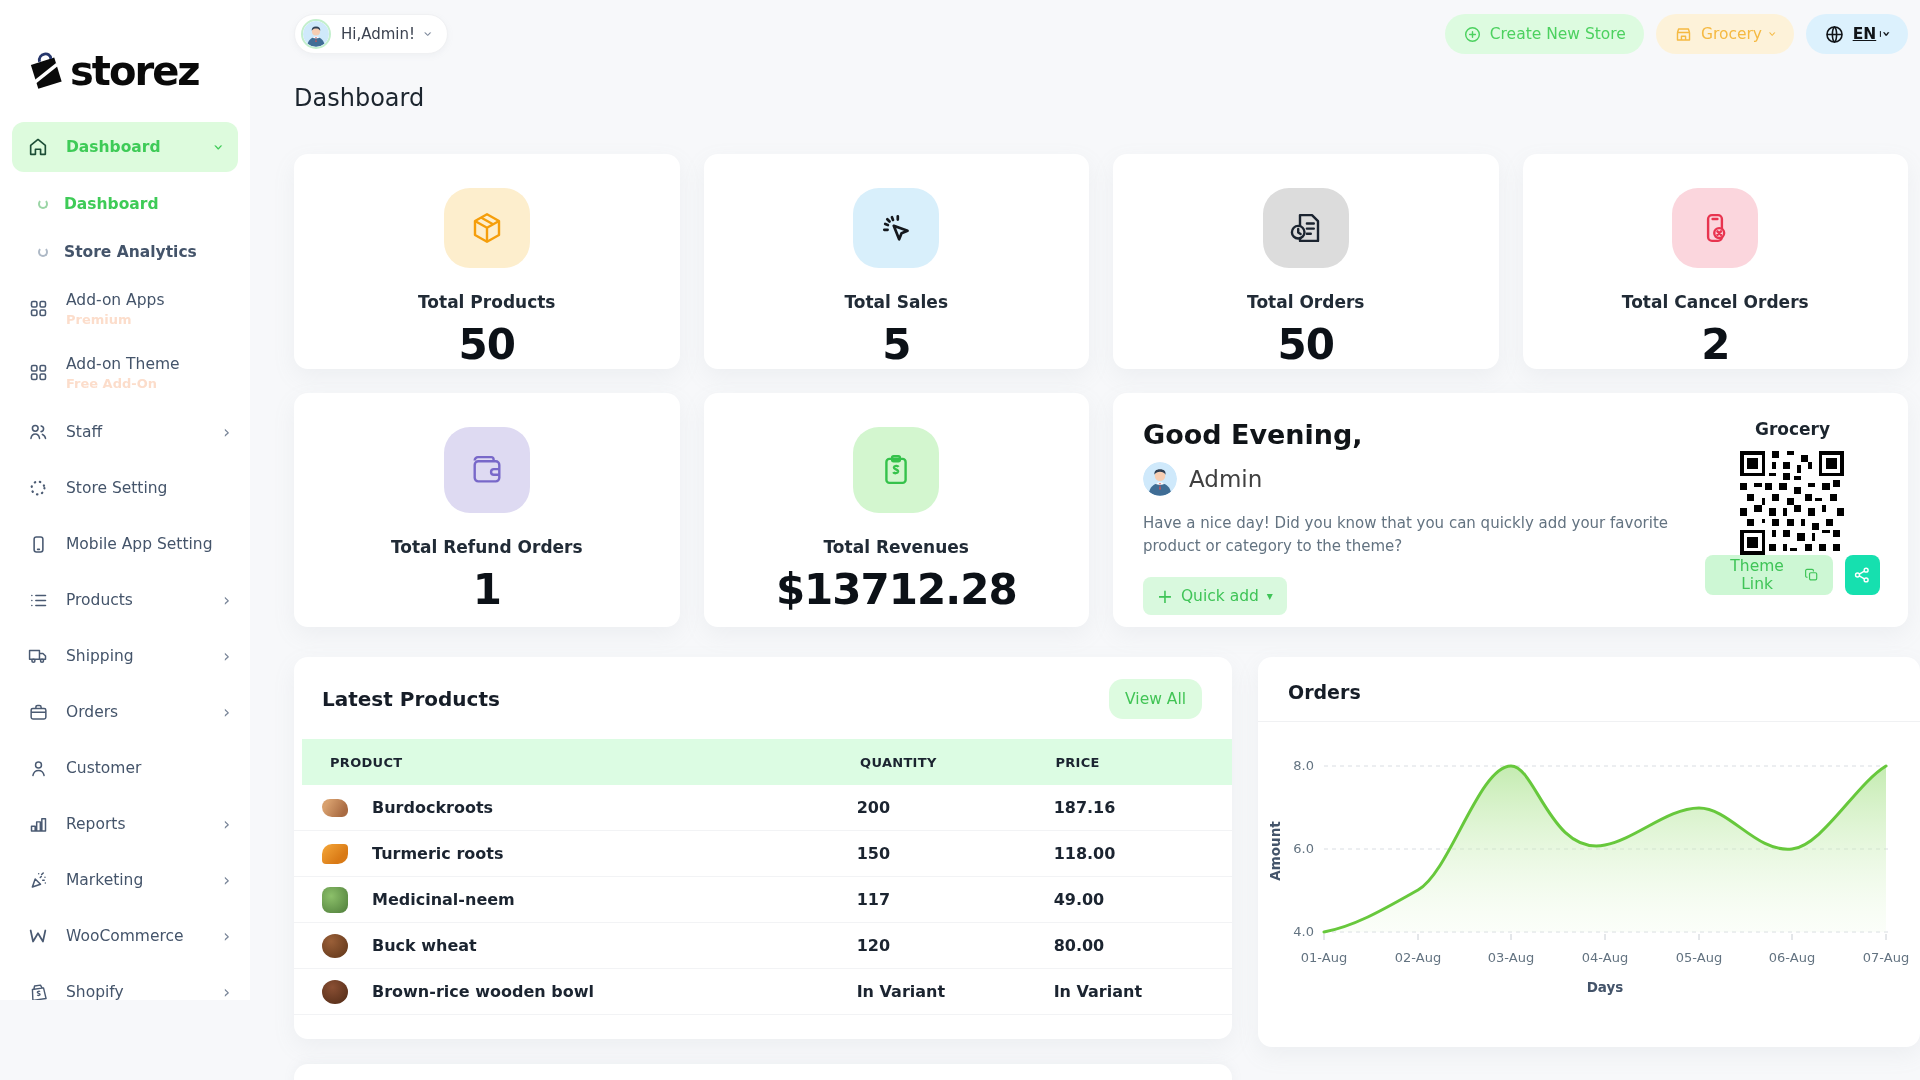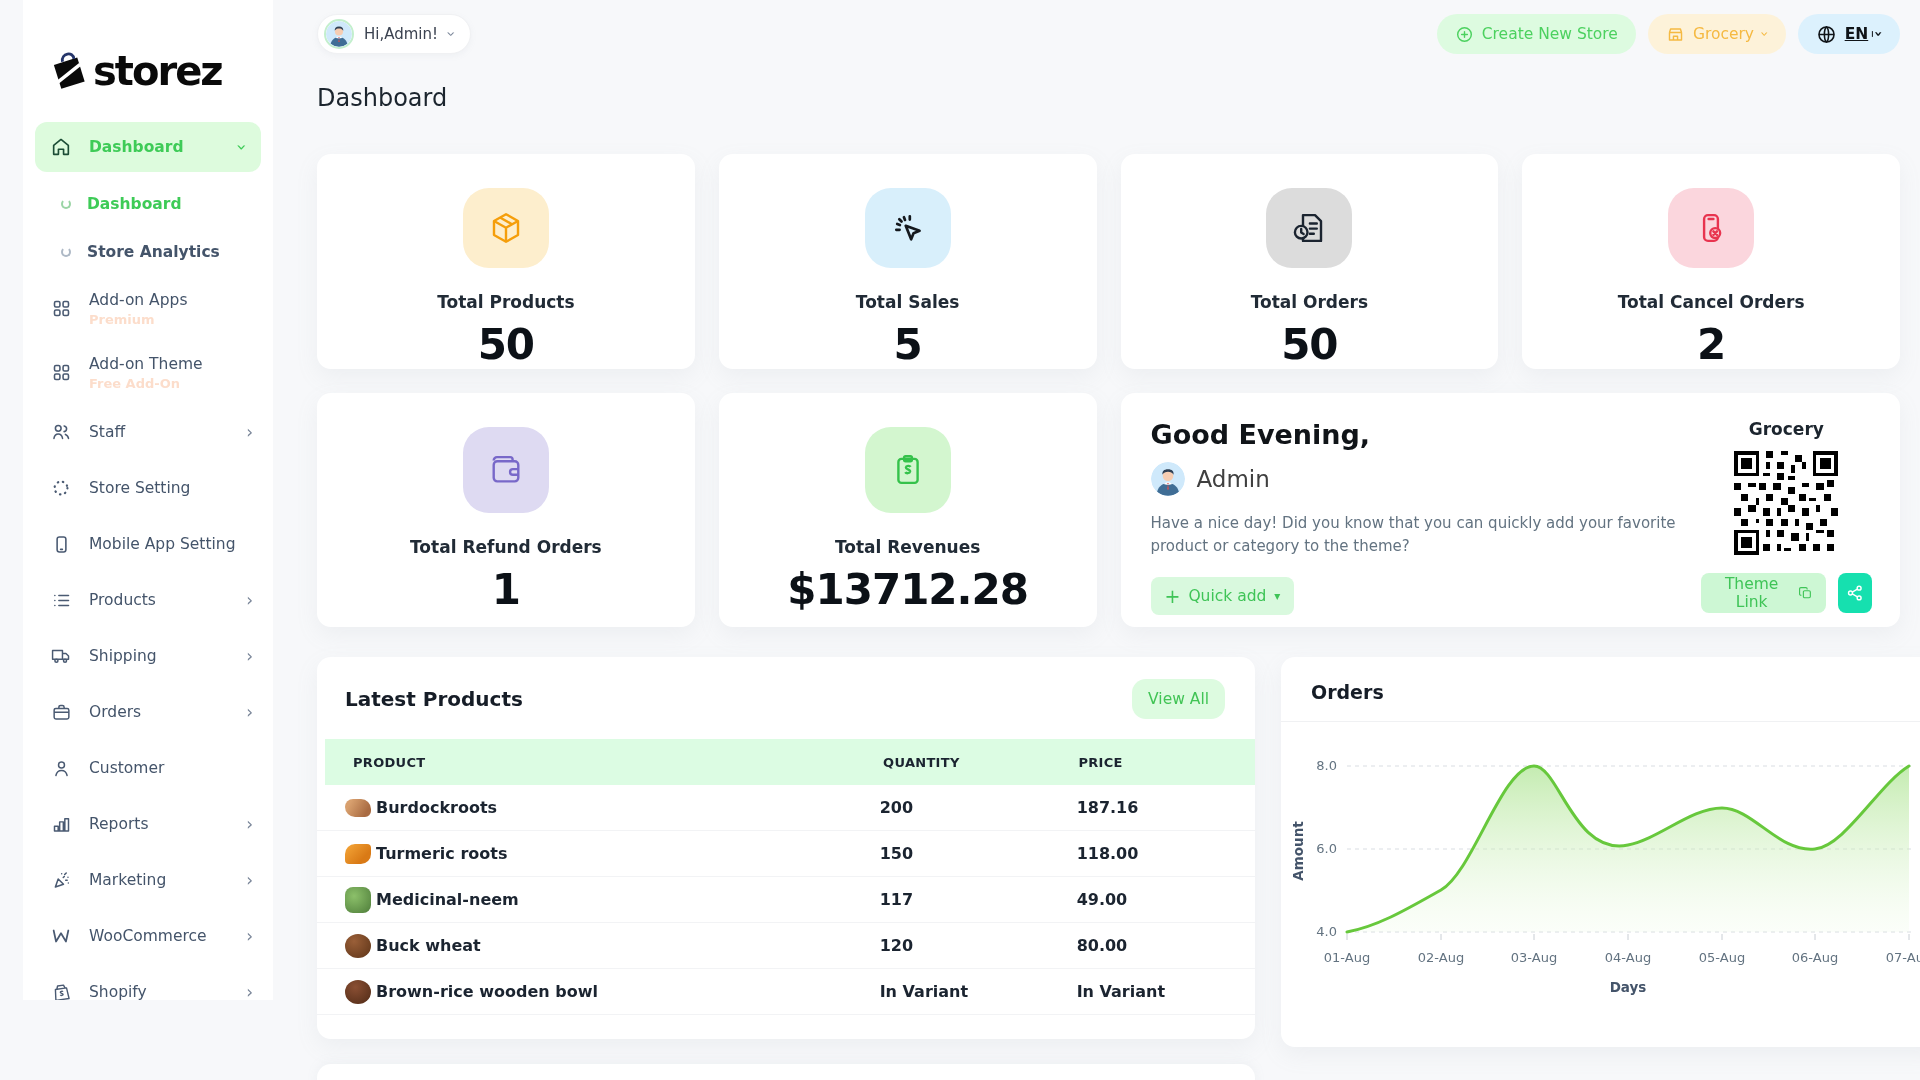--- a/index.html
+++ b/index.html
@@ -1,21 +1,21 @@
 <!DOCTYPE html>
 <html><head>
 <meta charset="utf-8">
 <style>
   * { margin:0; padding:0; box-sizing:border-box; }
   html,body { width:1920px; height:1080px; overflow:hidden; background:#f7f8fa;
     font-family:"DejaVu Sans","Liberation Sans",sans-serif; color:#212b36; }
   .app { display:flex; width:1920px; height:1080px; }
 
   
-  .sidebar { width:250px; background:#ffffff; height:1000px; flex:0 0 250px; overflow:hidden;margin-left:23px; }
+  .sidebar { width:250px; background:#ffffff; height:1000px; flex:0 0 250px; overflow:hidden; }
   .logo { display:flex; align-items:center; gap:2px; padding:26px 0 0 24px; height:116px; }
   .logo-text { font-size:40px; font-weight:800; letter-spacing:-2px; color:#0a0a0a; }
   .side-item { display:flex; align-items:center; height:56px; padding:0 20px 0 26px; cursor:pointer; }
   .side-item .s-icon { width:24px; height:24px; color:#4a5a72; flex:0 0 24px; display:flex; align-items:center; justify-content:center; }
   .side-item .s-label { margin-left:16px; font-size:15.5px; font-weight:500; color:#44546a; }
   .side-item .chev { margin-left:auto; color:#7a8699; font-size:17px; line-height:1; }
   .chev-down { transform:rotate(90deg); display:inline-block; }
   .side-item.active { background:#ddfbdd; border-radius:12px; margin:6px 12px 8px 12px; height:50px; padding:0 16px 0 14px; }
   .side-item.active .s-label { color:#3ecb57; font-weight:700; }
   .side-item.active .s-icon { color:#1c4d36; }
@@ -23,21 +23,21 @@
   .sub-item { display:flex; align-items:center; height:48px; padding-left:38px; cursor:pointer; }
   .sub-item .ring { width:10px; height:10px; border:2px solid #aeb9c6; border-radius:50%; border-top-color:transparent; }
   .sub-item .s-label { margin-left:16px; font-size:15.5px; font-weight:600; color:#44546a; }
   .sub-item.sub-active .s-label { color:#3ecb57; }
   .sub-item.sub-active .ring { border-color:#9bd5a6; border-top-color:transparent; }
   .side-item.two-line { height:64px; flex-wrap:wrap; align-content:center; position:relative; }
   .badge-faint { position:absolute; left:66px; top:36px; font-size:13px; font-weight:700; color:rgba(248,180,140,0.45); }
   .two-line .s-label { line-height:1; margin-top:-14px; }
 
   
-  .main { flex:1; padding:0 20px 0 44px; height:1080px; overflow:hidden; }
+  .main { flex:1; padding:0 12px 0 44px; height:1080px; overflow:hidden; }
   .topbar { display:flex; align-items:center; justify-content:space-between; margin-top:14px; }
   .user-pill { display:flex; align-items:center; gap:10px; background:#fff; border:1px solid #f0f1f3;
     border-radius:20px; height:40px; padding:0 16px 0 6px; box-shadow:0 2px 6px rgba(145,158,171,.08); cursor:pointer; }
   .user-pill .avatar { width:30px; height:30px; border-radius:50%; border:2px solid #c3efcd; overflow:hidden; }
   .user-pill .name { font-size:15px; color:#3b4250; }
   .user-pill .chev { color:#7a8699; font-size:15px; }
   .top-actions { display:flex; gap:12px; }
   .btn { display:inline-flex; align-items:center; gap:8px; height:40px; border:none; border-radius:20px;
     padding:0 18px; font-size:15.5px; font-weight:500; cursor:pointer; font-family:inherit; }
   .btn-create { background:#ddfbe0; color:#4cd15f; }
@@ -69,35 +69,35 @@
   .greet-user .avatar { width:34px; height:34px; border-radius:50%; overflow:hidden; }
   .greet-user .uname { font-size:23px; font-weight:500; color:#404040; }
   .greet-msg { margin-top:16px; font-size:15px; line-height:1.55; color:#637381; max-width:565px; }
   .quickadd-row { margin-top:18px; }
   .btn-quick { background:#d9f9de; color:#3fc457; border-radius:8px; height:38px; font-size:15.5px; padding:0 14px; }
   .btn-quick .plus { font-size:19px; font-weight:500; }
   .btn-quick .caret { font-size:12px; }
   .qr-col { width:176px; display:flex; flex-direction:column; align-items:center; }
   .qr-store { font-size:17px; font-weight:600; color:#1c252e; }
   .qr-box { width:104px; height:104px; margin-top:12px; }
-  .link-row { display:flex; gap:12px; margin-top:18px; align-self:flex-end; }
+  .link-row { display:flex; gap:12px; align-self:flex-end; }
   .btn-themelink { background:#cdf7d4; color:#3fc457; border-radius:8px; height:40px; font-size:15.5px; padding:0 13px; }
   .btn-share { width:40px; height:40px; border-radius:8px; background:#16e0af; border:none; display:flex; align-items:center; justify-content:center; cursor:pointer; }
 
   
   .bottom-grid { display:grid; grid-template-columns:938px 1fr; gap:26px; margin-top:30px; align-items:start; }
   .lp-card { padding:0; }
   .lp-head { display:flex; align-items:center; justify-content:space-between; padding:22px 30px 20px 28px; }
   .lp-title { font-size:20px; font-weight:700; color:#161d27; }
   .btn-viewall { background:#ddfbe0; color:#41c455; border-radius:14px; height:40px; font-size:15.5px; padding:0 16px; }
   .lp-thead { display:grid; grid-template-columns:57% 21% 22%; background:#dcfce3; height:46px; align-items:center;margin-left:8px; }
   .lp-thead span { font-size:13px; font-weight:700; color:#1b2430; letter-spacing:.3px; padding-left:28px; }
   .lp-row { display:grid; grid-template-columns:57% 21% 22%; height:46px; align-items:center; border-bottom:1px solid #f2f3f5; }
   .lp-row:last-child { border-bottom:none; }
-  .prod-cell { display:flex; align-items:center; gap:5px; padding-left:28px; }
+  .prod-cell { display:flex; align-items:center; gap:24px; padding-left:28px; }
   .thumb { width:26px; height:26px; border-radius:6px; flex:0 0 26px; }
   .th-burdock { background:linear-gradient(120deg,#d8a06e 20%,#a96b42 80%); border-radius:8px 10px 6px 10px; height:18px; }
   .th-turmeric { background:linear-gradient(135deg,#f6a83a,#d97a16 70%); border-radius:10px 4px 10px 4px; height:20px; }
   .th-neem { background:radial-gradient(circle at 35% 35%,#8cc06a,#4e7d3a); border-radius:8px; }
   .th-buck { background:radial-gradient(circle at 35% 30%,#9a5f38,#5d3418); border-radius:50%; width:22px; height:24px; }
   .th-bowl { background:radial-gradient(circle at 40% 30%,#8a4f33,#4f2a16); border-radius:50%; width:20px; height:24px; }
   .prod-name { font-size:16px; font-weight:600; color:#1b2430; }
   .cell-val { font-size:16px; font-weight:600; color:#1b2430; padding-left:28px; }
   .lp-foot { height:24px; }
 

